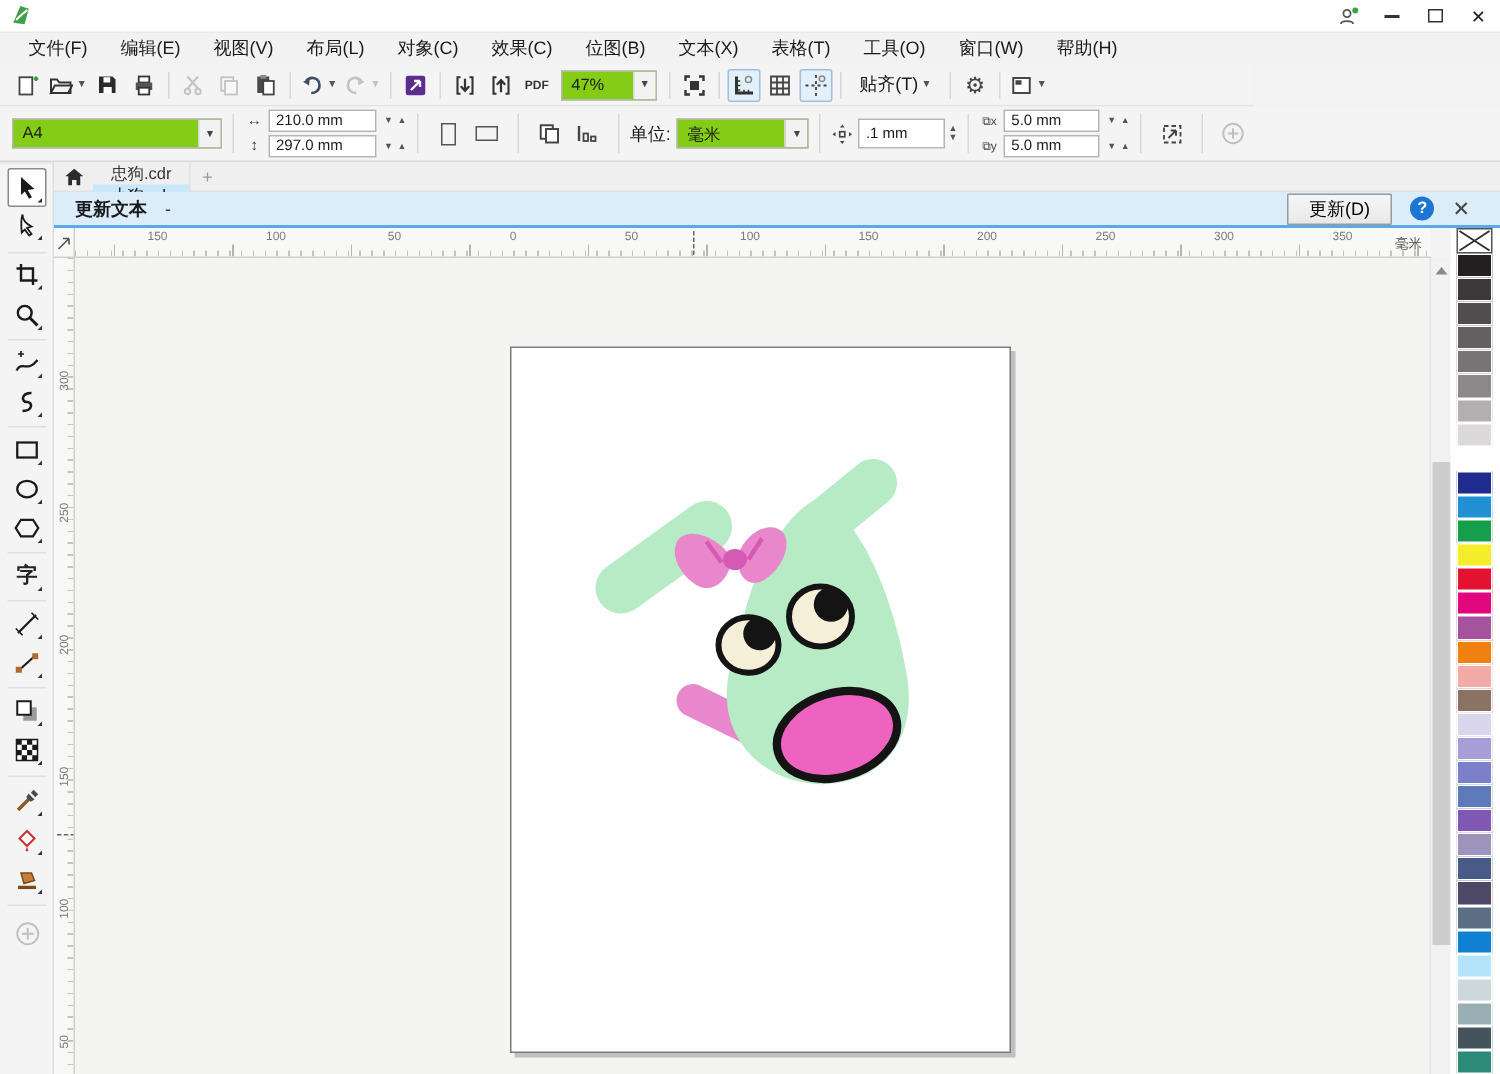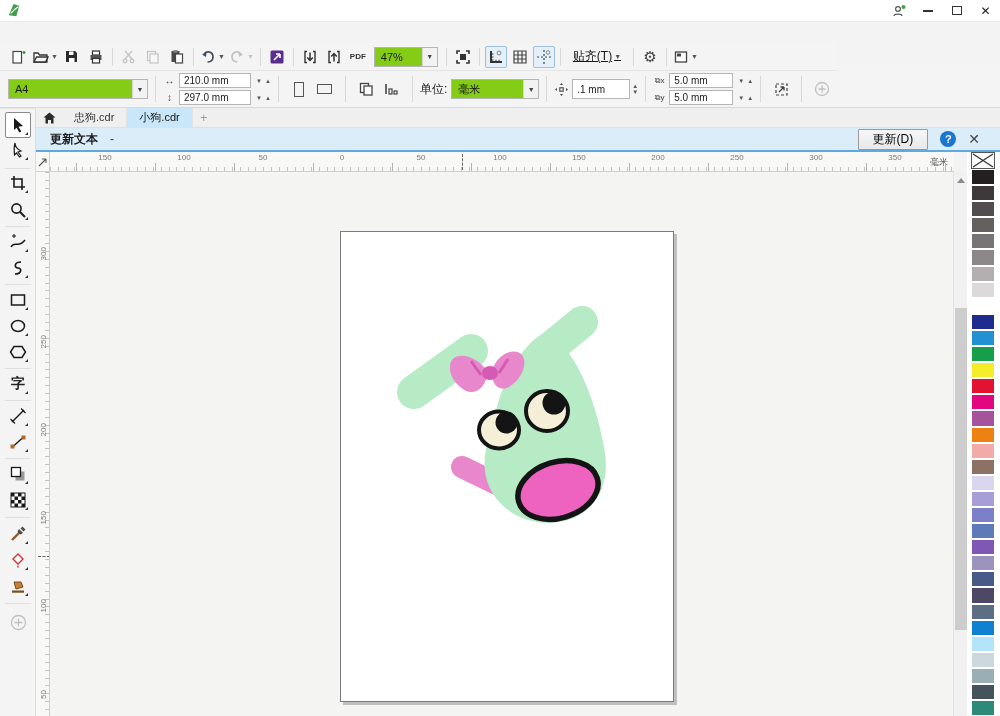--- a/index.html
+++ b/index.html
@@ -52,21 +52,21 @@
   .pb-btn { width:24px; height:26px; border:1px solid transparent; border-radius:2px; display:flex;
             align-items:center; justify-content:center; margin:0 1px; }
   .orient-p { width:10px; height:15px; border:1.5px solid #555; }
   .orient-l { width:15px; height:10px; border:1.5px solid #555; }
   .spin-stack { display:flex; flex-direction:column; font-size:6px; color:#555; line-height:6px; margin-left:2px; }
 
   
   .tabsrow { position:absolute; left:36px; top:108px; width:964px; height:20px; background:#efefef;
              display:flex; align-items:stretch; font-size:11px; border-bottom:1px solid #e0e0e0; }
   .home-btn { width:26px; display:flex; align-items:center; justify-content:center; }
-  .tab-strip { display:flex; }
+  .tab-strip { display:flex;flex-direction:column; }
   .doc-tab { display:flex; align-items:center; padding:0 12px; color:#333; border-right:1px solid #e2e2e2; }
   .doc-tab.active { background:#c9e7f8; color:#111; }
   .newtab-btn { width:22px; display:flex; align-items:center; justify-content:center; color:#9a9a9a; font-size:12px; }
 
   
   .notifbar { position:absolute; left:36px; top:128px; width:964px; height:24px; background:#dcedfa;
               border-bottom:2px solid #5ea9e4; display:flex; align-items:center; font-size:12px; padding:0 20px 0 14px; }
   .notif-title { font-weight:bold; }
   .notif-sep { margin:0 12px; color:#333; }
   .notif-actions { margin-left:auto; display:flex; align-items:center; gap:12px; }
@@ -147,20 +147,34 @@
       <div class="win-btn">
           <span class="min-glyph"></span>
         </div>
       <div class="win-btn">
           <span class="max-glyph"></span>
         </div>
       <div class="win-btn">✕</div>
     </div>
   </div>
 
+  <div class="menubar">
+      <span class="menu-item">文件(F)</span>
+      <span class="menu-item">编辑(E)</span>
+      <span class="menu-item">视图(V)</span>
+      <span class="menu-item">布局(L)</span>
+      <span class="menu-item">对象(C)</span>
+      <span class="menu-item">效果(C)</span>
+      <span class="menu-item">位图(B)</span>
+      <span class="menu-item">文本(X)</span>
+      <span class="menu-item">表格(T)</span>
+      <span class="menu-item">工具(O)</span>
+      <span class="menu-item">窗口(W)</span>
+      <span class="menu-item">帮助(H)</span>
+    </div>
 
   <div class="toolbar">
     <div class="tb-btn">
       <svg width="16" height="16" viewBox="0 0 16 16">
         <rect x="3" y="2.5" width="8.5" height="11.5" fill="#fff" stroke="#444" stroke-width="1.2"></rect>
         <path d="M12.5 3.5 h3 M14 2 v3" stroke="#2f9e44" stroke-width="1.6"></path>
       </svg>
     </div>
     <div class="tb-btn">
       <svg width="17" height="16" viewBox="0 0 17 16">
@@ -267,21 +281,21 @@
       </svg>
     </div>
     <div class="tb-btn pressed">
       <svg width="16" height="16" viewBox="0 0 16 16">
         <path d="M8 1 V15" stroke="#444" stroke-width="1.2" stroke-dasharray="2 2"></path>
         <path d="M1 8 H15" stroke="#444" stroke-width="1.2" stroke-dasharray="2 2"></path>
         <circle cx="12" cy="3.5" r="1.8" fill="none" stroke="#888" stroke-width="1"></circle>
       </svg>
     </div>
     <div class="tb-sep"></div>
-    <div class="tb-btn" style="width:auto; padding:0 6px;text-decoration:underline;">
+    <div class="tb-btn" style="width:auto; padding:0 6px;">
       <span style="font-size:12px;">贴齐(T)</span>
       <span class="drop-arrow">▼</span>
     </div>
     <div class="tb-sep"></div>
     <div class="tb-btn">
         <span class="gear">⚙</span>
       </div>
     <div class="tb-sep"></div>
     <div class="tb-btn">
       <svg width="16" height="16" viewBox="0 0 16 16">

